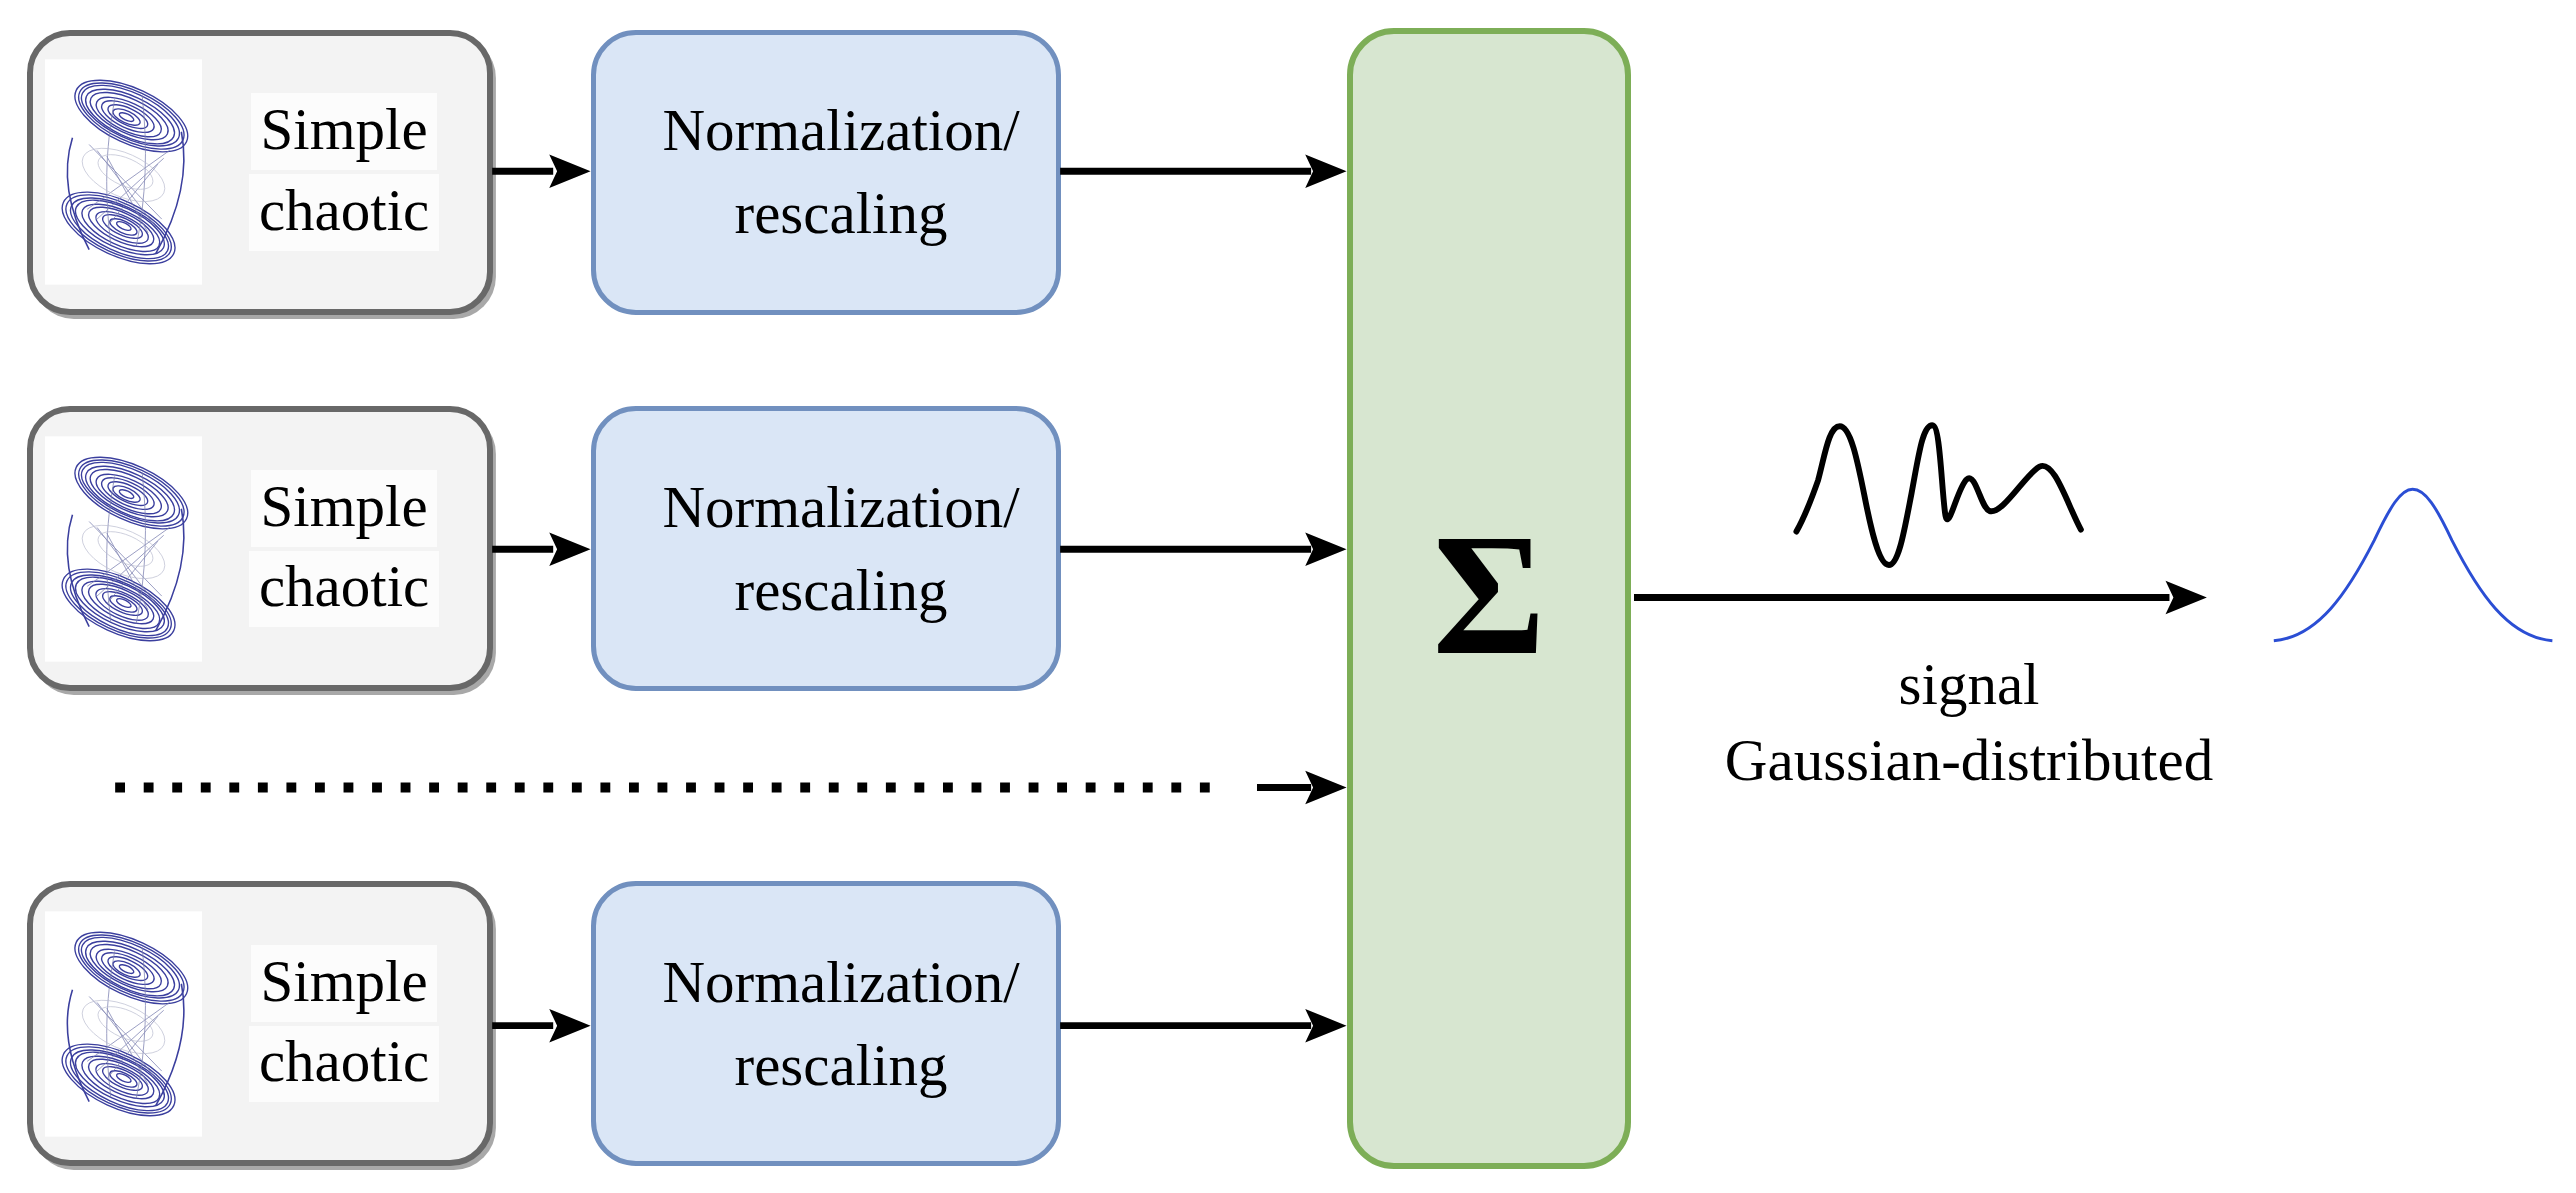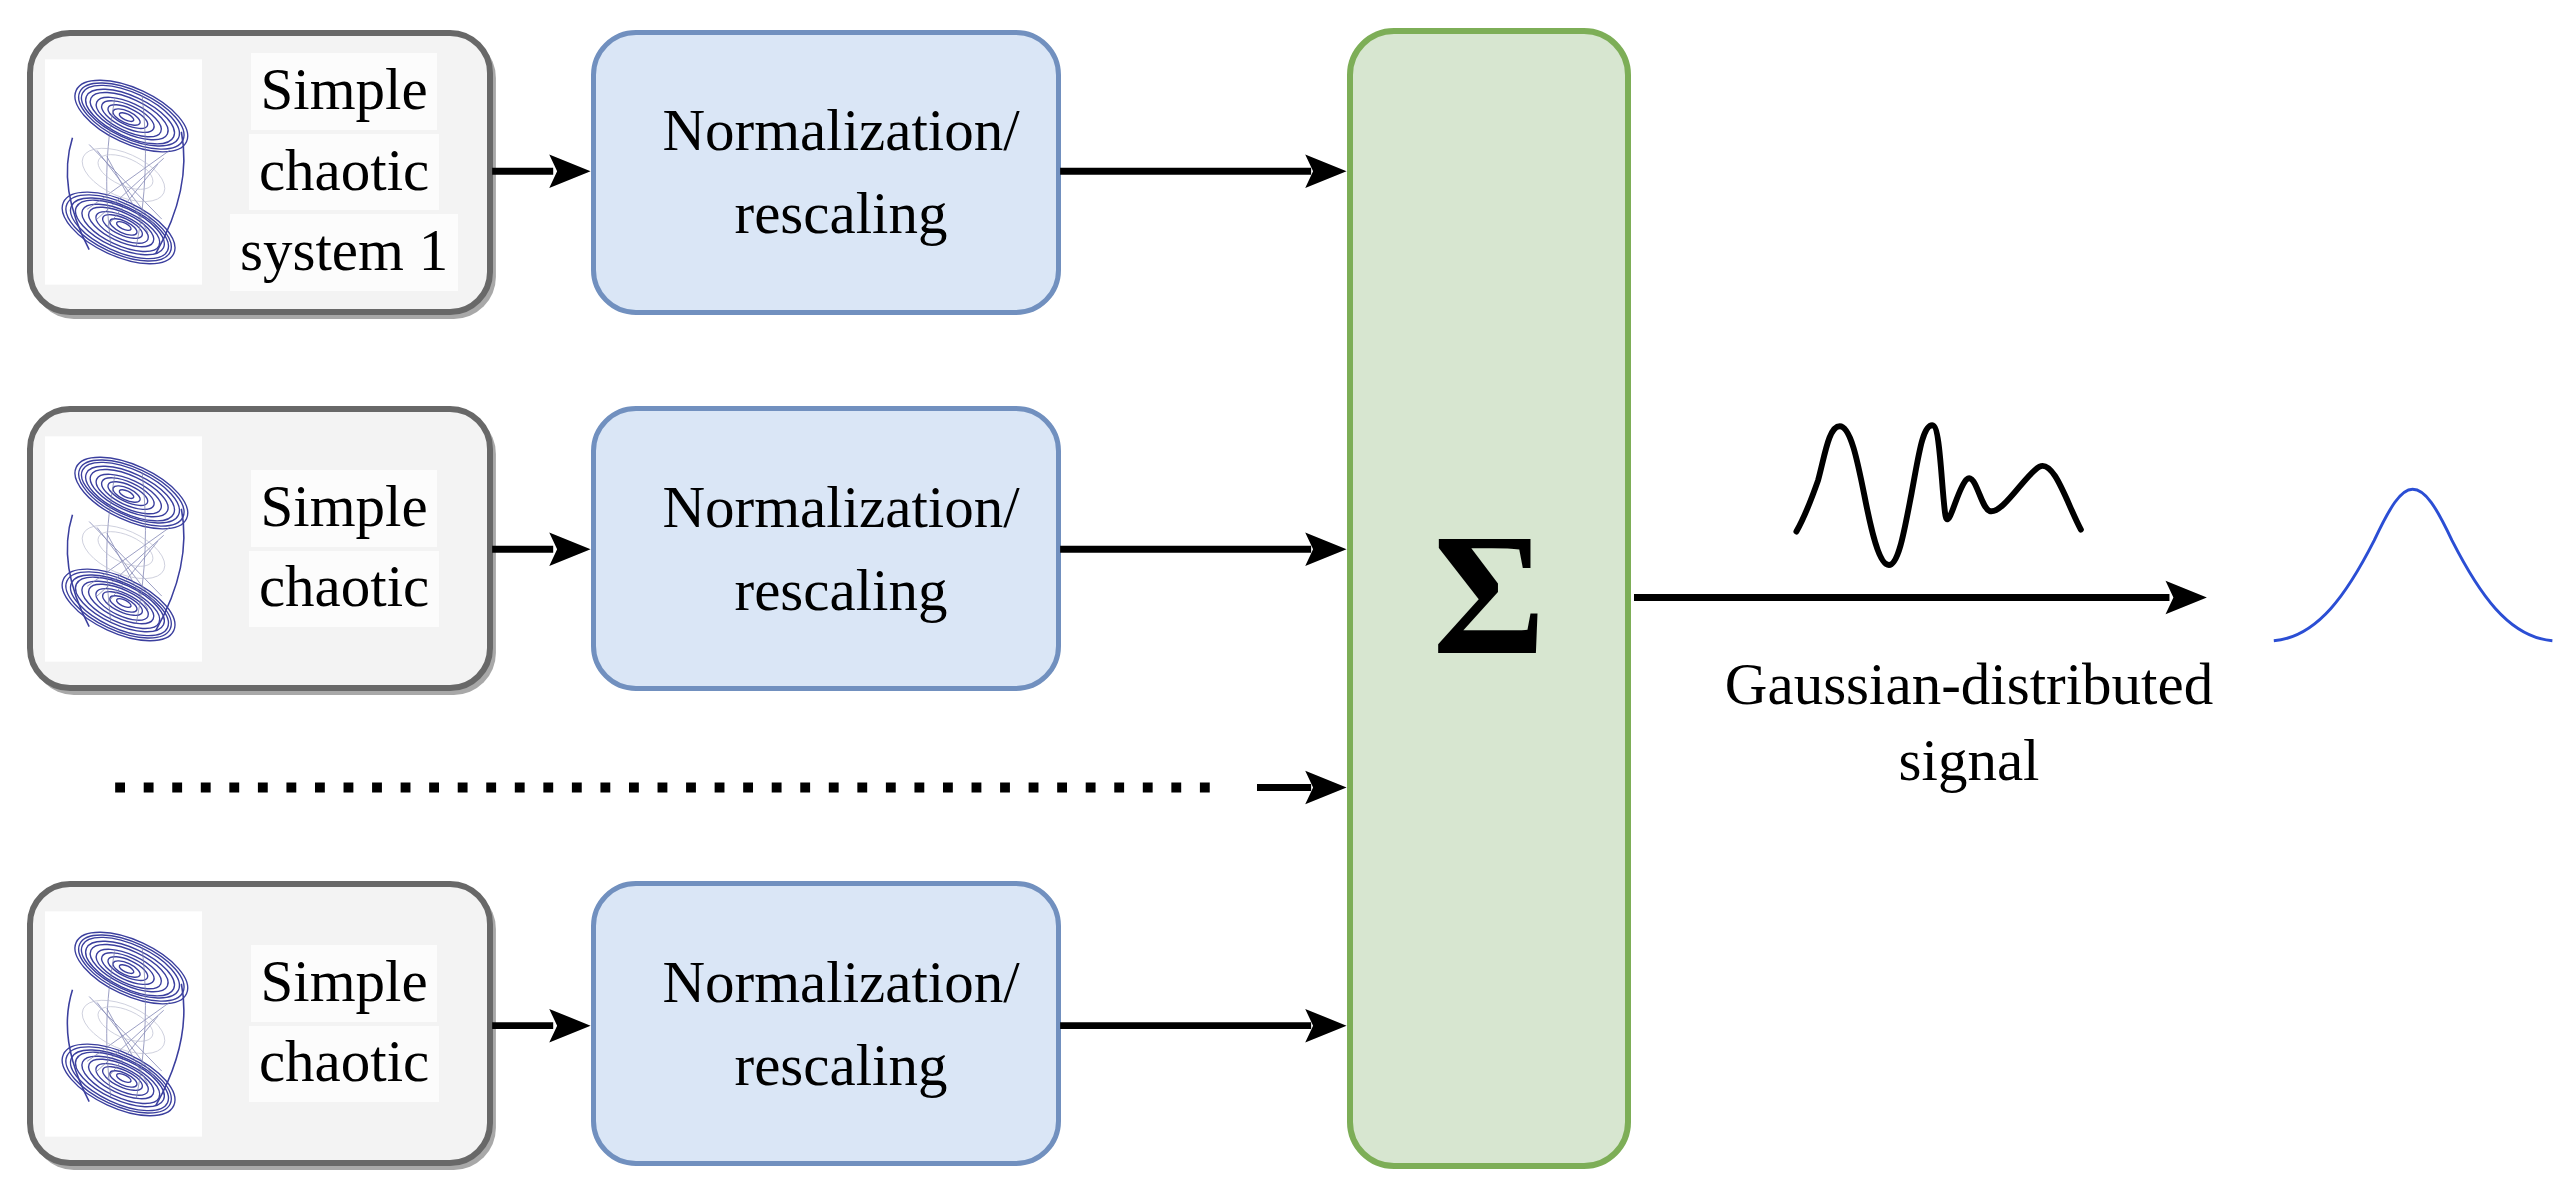--- a/index.html
+++ b/index.html
@@ -106,21 +106,20 @@
 
 <div class="canvas">
 
   <div class="source-box row1">
     <svg class="attractor-svg" viewBox="0 0 160 230" width="157" height="226">
         <use href="#attractor"></use>
       </svg>
     <div class="source-text">
       <span class="strip">Simple</span>
       <span class="strip">chaotic</span>
-      <span class="strip"><span>system</span>&nbsp;<span>1</span></span>
     </div>
   </div>
   <div class="process-box row1">
     <span>Normalization/</span>
     <span>rescaling</span>
   </div>
 
   <div class="source-box row2">
     <svg class="attractor-svg" viewBox="0 0 160 230" width="157" height="226">
         <use href="#attractor"></use>
@@ -147,22 +146,22 @@
   <div class="process-box row3">
     <span>Normalization/</span>
     <span>rescaling</span>
   </div>
 
   <div class="sum-box">
     <span class="sum-symbol">Σ</span>
   </div>
 
   <div class="output-label">
+    <div>signal</div>
     <div>Gaussian-distributed</div>
-    <div>signal</div>
   </div>
 
   <svg class="overlay" width="2576" height="1194" viewBox="0 0 2617 1213">
     <g stroke="#000000" stroke-width="7" fill="#000000">
 
       <line x1="500" y1="174" x2="562" y2="174"></line>
       <polygon points="600,174 558,157 566,174 558,191" stroke="none"></polygon>
       <line x1="1077" y1="174" x2="1332" y2="174"></line>
       <polygon points="1368,174 1326,157 1334,174 1326,191" stroke="none"></polygon>
 

